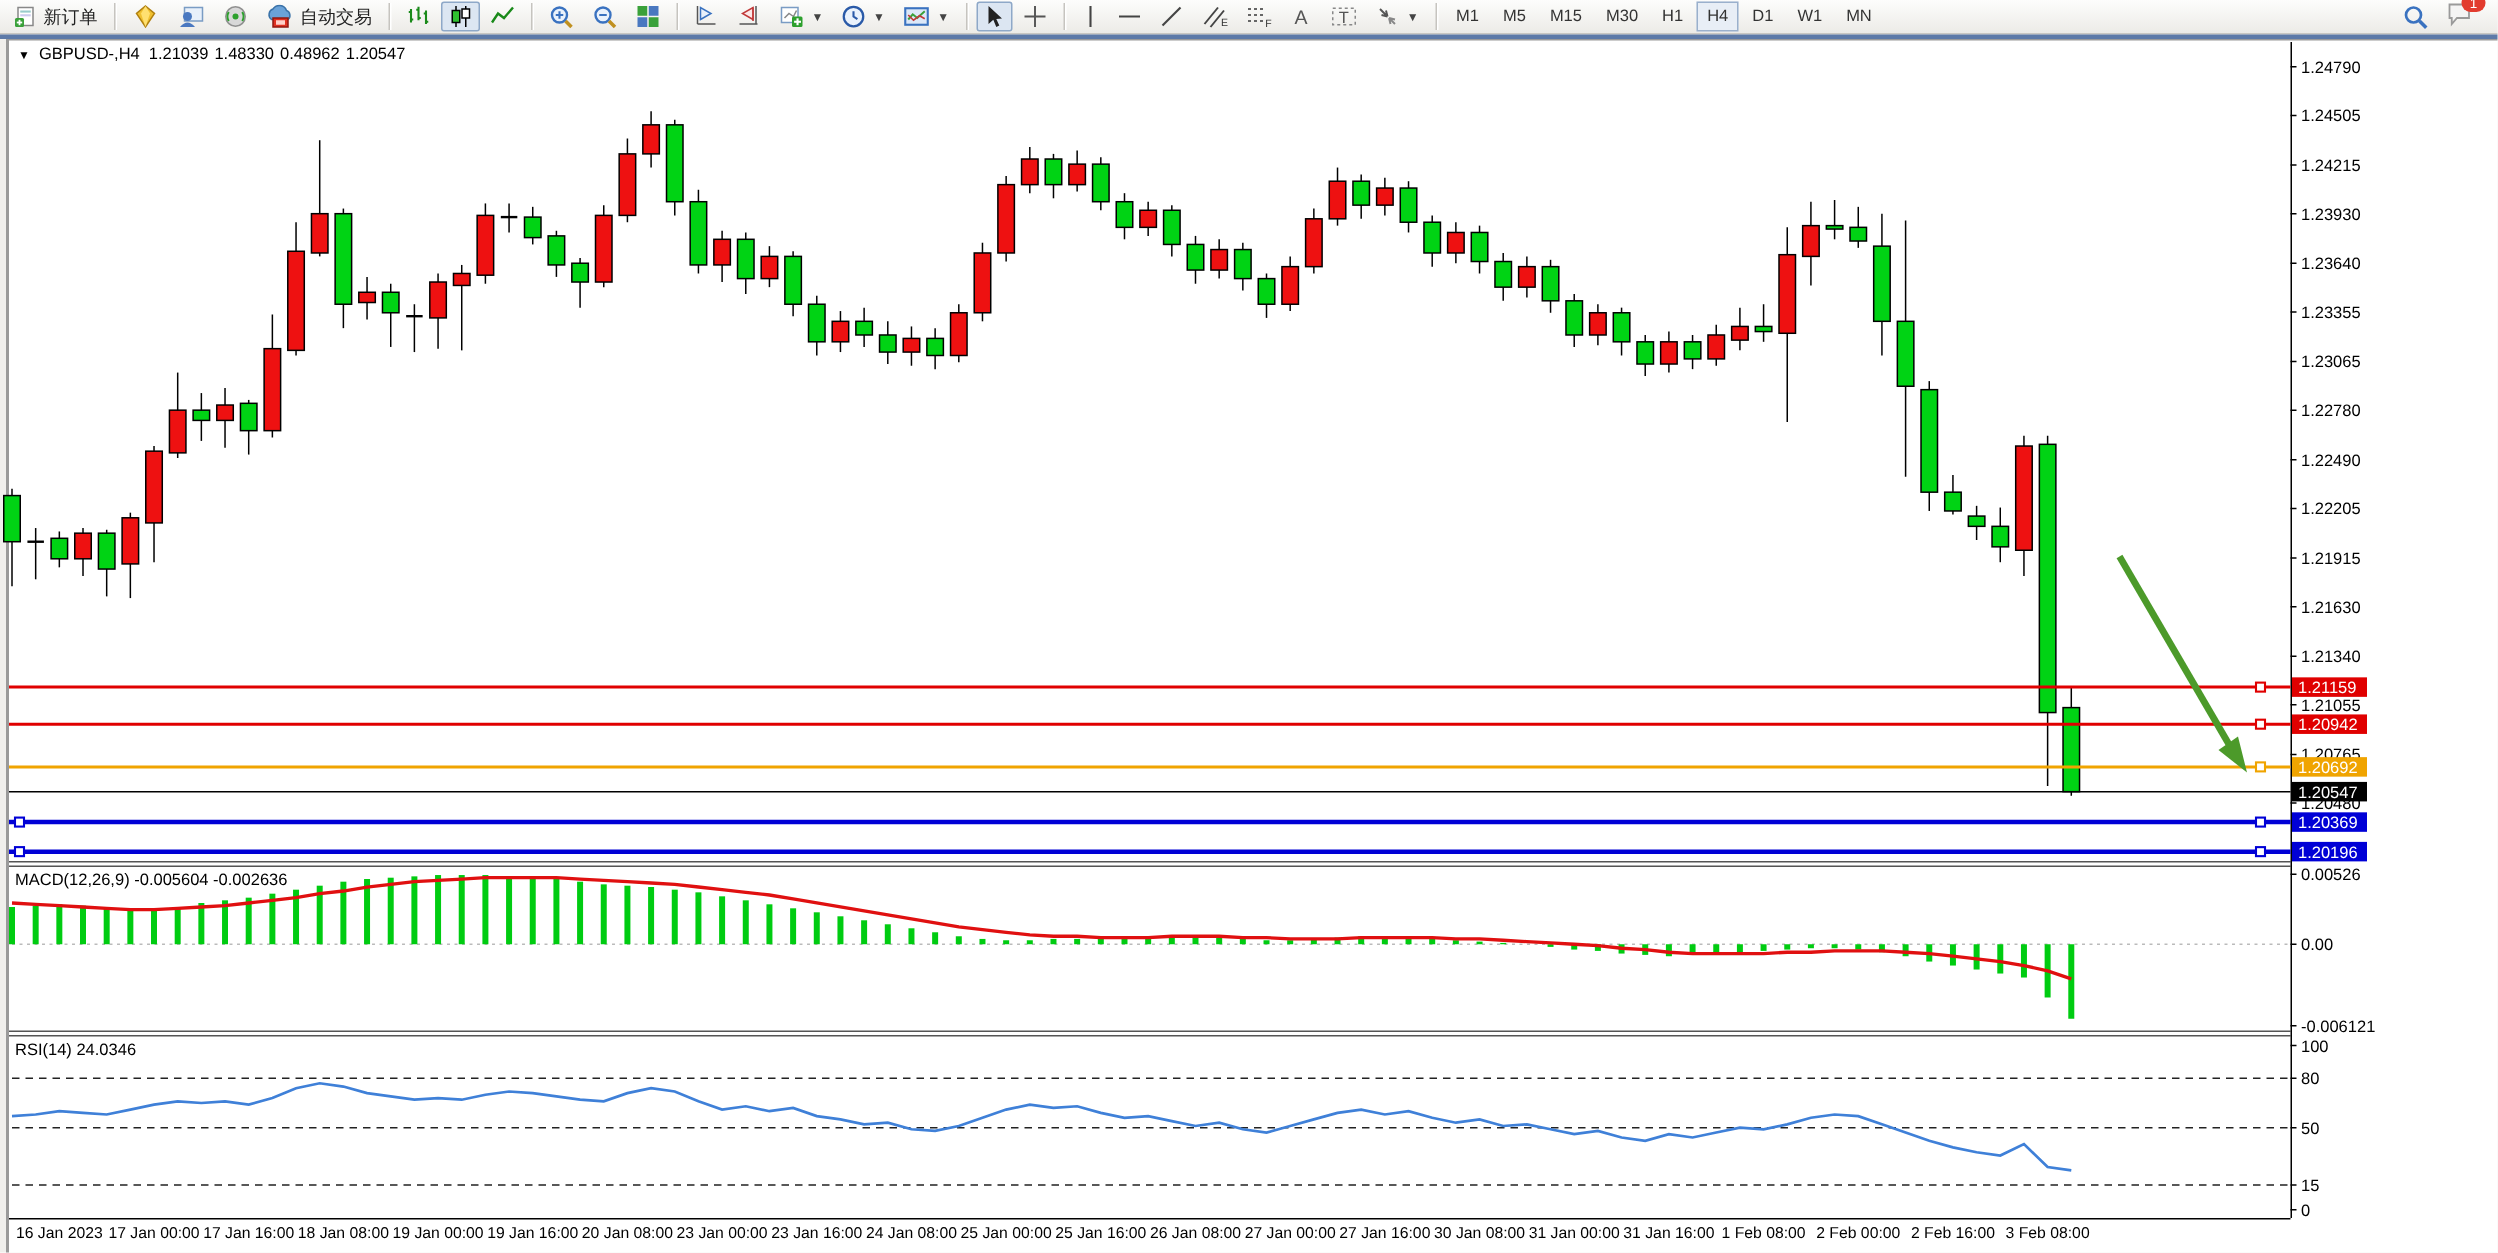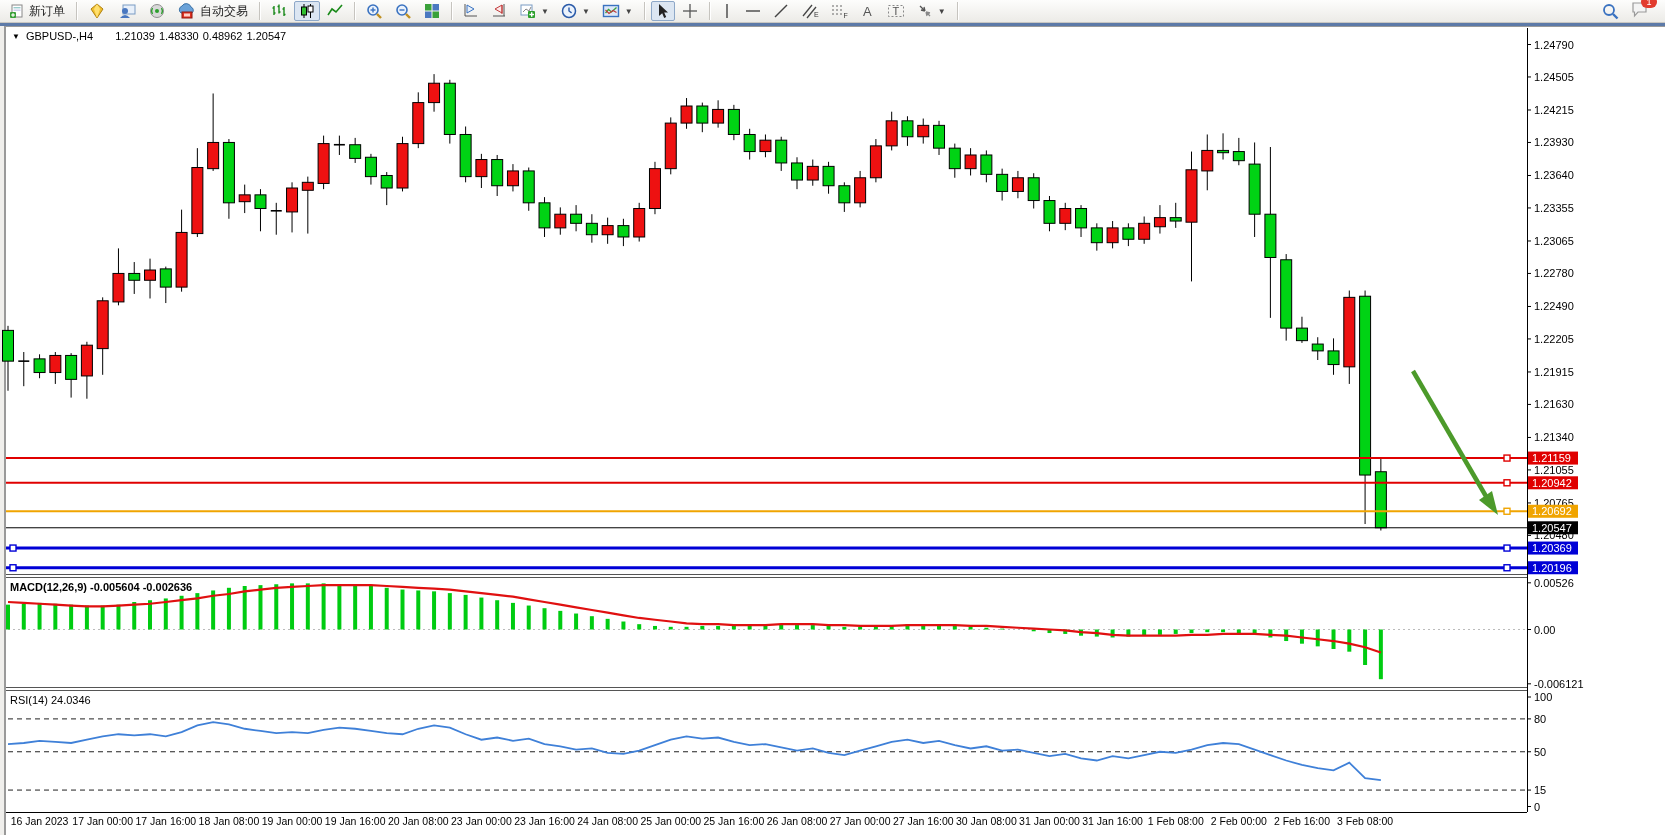--- a/index.html
+++ b/index.html
@@ -13,21 +13,21 @@
   .tf{font-size:11px;color:#333;padding:0 6px;height:18px;display:flex;align-items:center;border:1px solid transparent;}
   .tf.active{border:1px solid #9ab0cc;background:#e8eef6;}
   .caret{font-size:8px;color:#444;margin-left:1px;}
   .spacer{flex:1;}
   .badge{position:absolute;top:-5px;right:-7px;background:#e23b2e;color:#fff;border-radius:8px;font-size:9px;min-width:12px;height:12px;line-height:12px;text-align:center;padding:0 2px;}
   .icwrap{position:relative;display:inline-block;}
   
   .chartwin{position:absolute;left:4px;top:26px;width:1661px;height:809px;background:#fff;border-left:2px solid #9a9a9a;border-top:1px solid #9a9a9a;box-sizing:border-box;}
   .charttitle{position:absolute;left:6px;top:3px;font-size:11px;color:#000;display:flex;gap:6px;align-items:center;}
   .charttitle .tri{font-size:8px;}
-  .charttitle .num{margin-left:16px;}
+  .charttitle .num{margin-left:0px;}
   #chart-svg{position:absolute;left:0;top:0;}
   .panelabel{position:absolute;font-size:11px;color:#000;}
   svg text{font-family:"Liberation Sans",sans-serif;}
 </style>
 </head>
 <body>
 
 <div class="toolbar">
   <button class="tbtn">
     <svg width="16" height="16" viewBox="0 0 16 16">
@@ -206,20 +206,31 @@
       </svg>
   </button>
   <button class="tbtn">
     <svg width="16" height="16" viewBox="0 0 16 16">
         <path d="M3 3 l5 5 M8 8 l-1 -4 M8 8 l-4 -1" stroke="#555" stroke-width="1.3" fill="none"></path>
         <path d="M13 13 l-4 -4 M9 9 l1 4 M9 9 l4 1" stroke="#888" stroke-width="1.3" fill="none"></path>
       </svg>
     <span class="caret">▼</span>
   </button>
   <div class="sep"></div>
+  <div id="tf-group" style="display:flex;align-items:center;gap:2px;">
+      <div class="tf">M1</div>
+      <div class="tf">M5</div>
+      <div class="tf">M15</div>
+      <div class="tf">M30</div>
+      <div class="tf">H1</div>
+      <div class="tf active">H4</div>
+      <div class="tf">D1</div>
+      <div class="tf">W1</div>
+      <div class="tf">MN</div>
+    </div>
   <div class="spacer"></div>
   <button class="tbtn">
     <svg width="17" height="17" viewBox="0 0 17 17">
         <circle cx="7" cy="7" r="5" fill="none" stroke="#3a72c0" stroke-width="1.8"></circle>
         <line x1="11" y1="11" x2="15.5" y2="15.5" stroke="#3a72c0" stroke-width="2.4"></line>
       </svg>
   </button>
   <button class="tbtn" style="margin-right:6px;">
     <span class="icwrap">
       <svg width="19" height="17" viewBox="0 0 19 17">
@@ -639,14 +650,14 @@
       <text x="986.36" y="825" text-anchor="middle">30 Jan 08:00</text>
       <text x="1049.48" y="825" text-anchor="middle">31 Jan 00:00</text>
       <text x="1112.6" y="825" text-anchor="middle">31 Jan 16:00</text>
       <text x="1175.72" y="825" text-anchor="middle">1 Feb 08:00</text>
       <text x="1238.84" y="825" text-anchor="middle">2 Feb 00:00</text>
       <text x="1301.96" y="825" text-anchor="middle">2 Feb 16:00</text>
       <text x="1365.08" y="825" text-anchor="middle">3 Feb 08:00</text>
     </g>
   </svg>
 
-<div class="panelabel" style="left:10px;top:581px;font-weight:bold;">MACD(12,26,9) -0.005604 -0.002636</div>
+<div class="panelabel" style="left:10px;top:581px;">MACD(12,26,9) -0.005604 -0.002636</div>
 <div class="panelabel" style="left:10px;top:694px;text-align:right;">RSI(14) 24.0346</div>
 
 </body></html>

